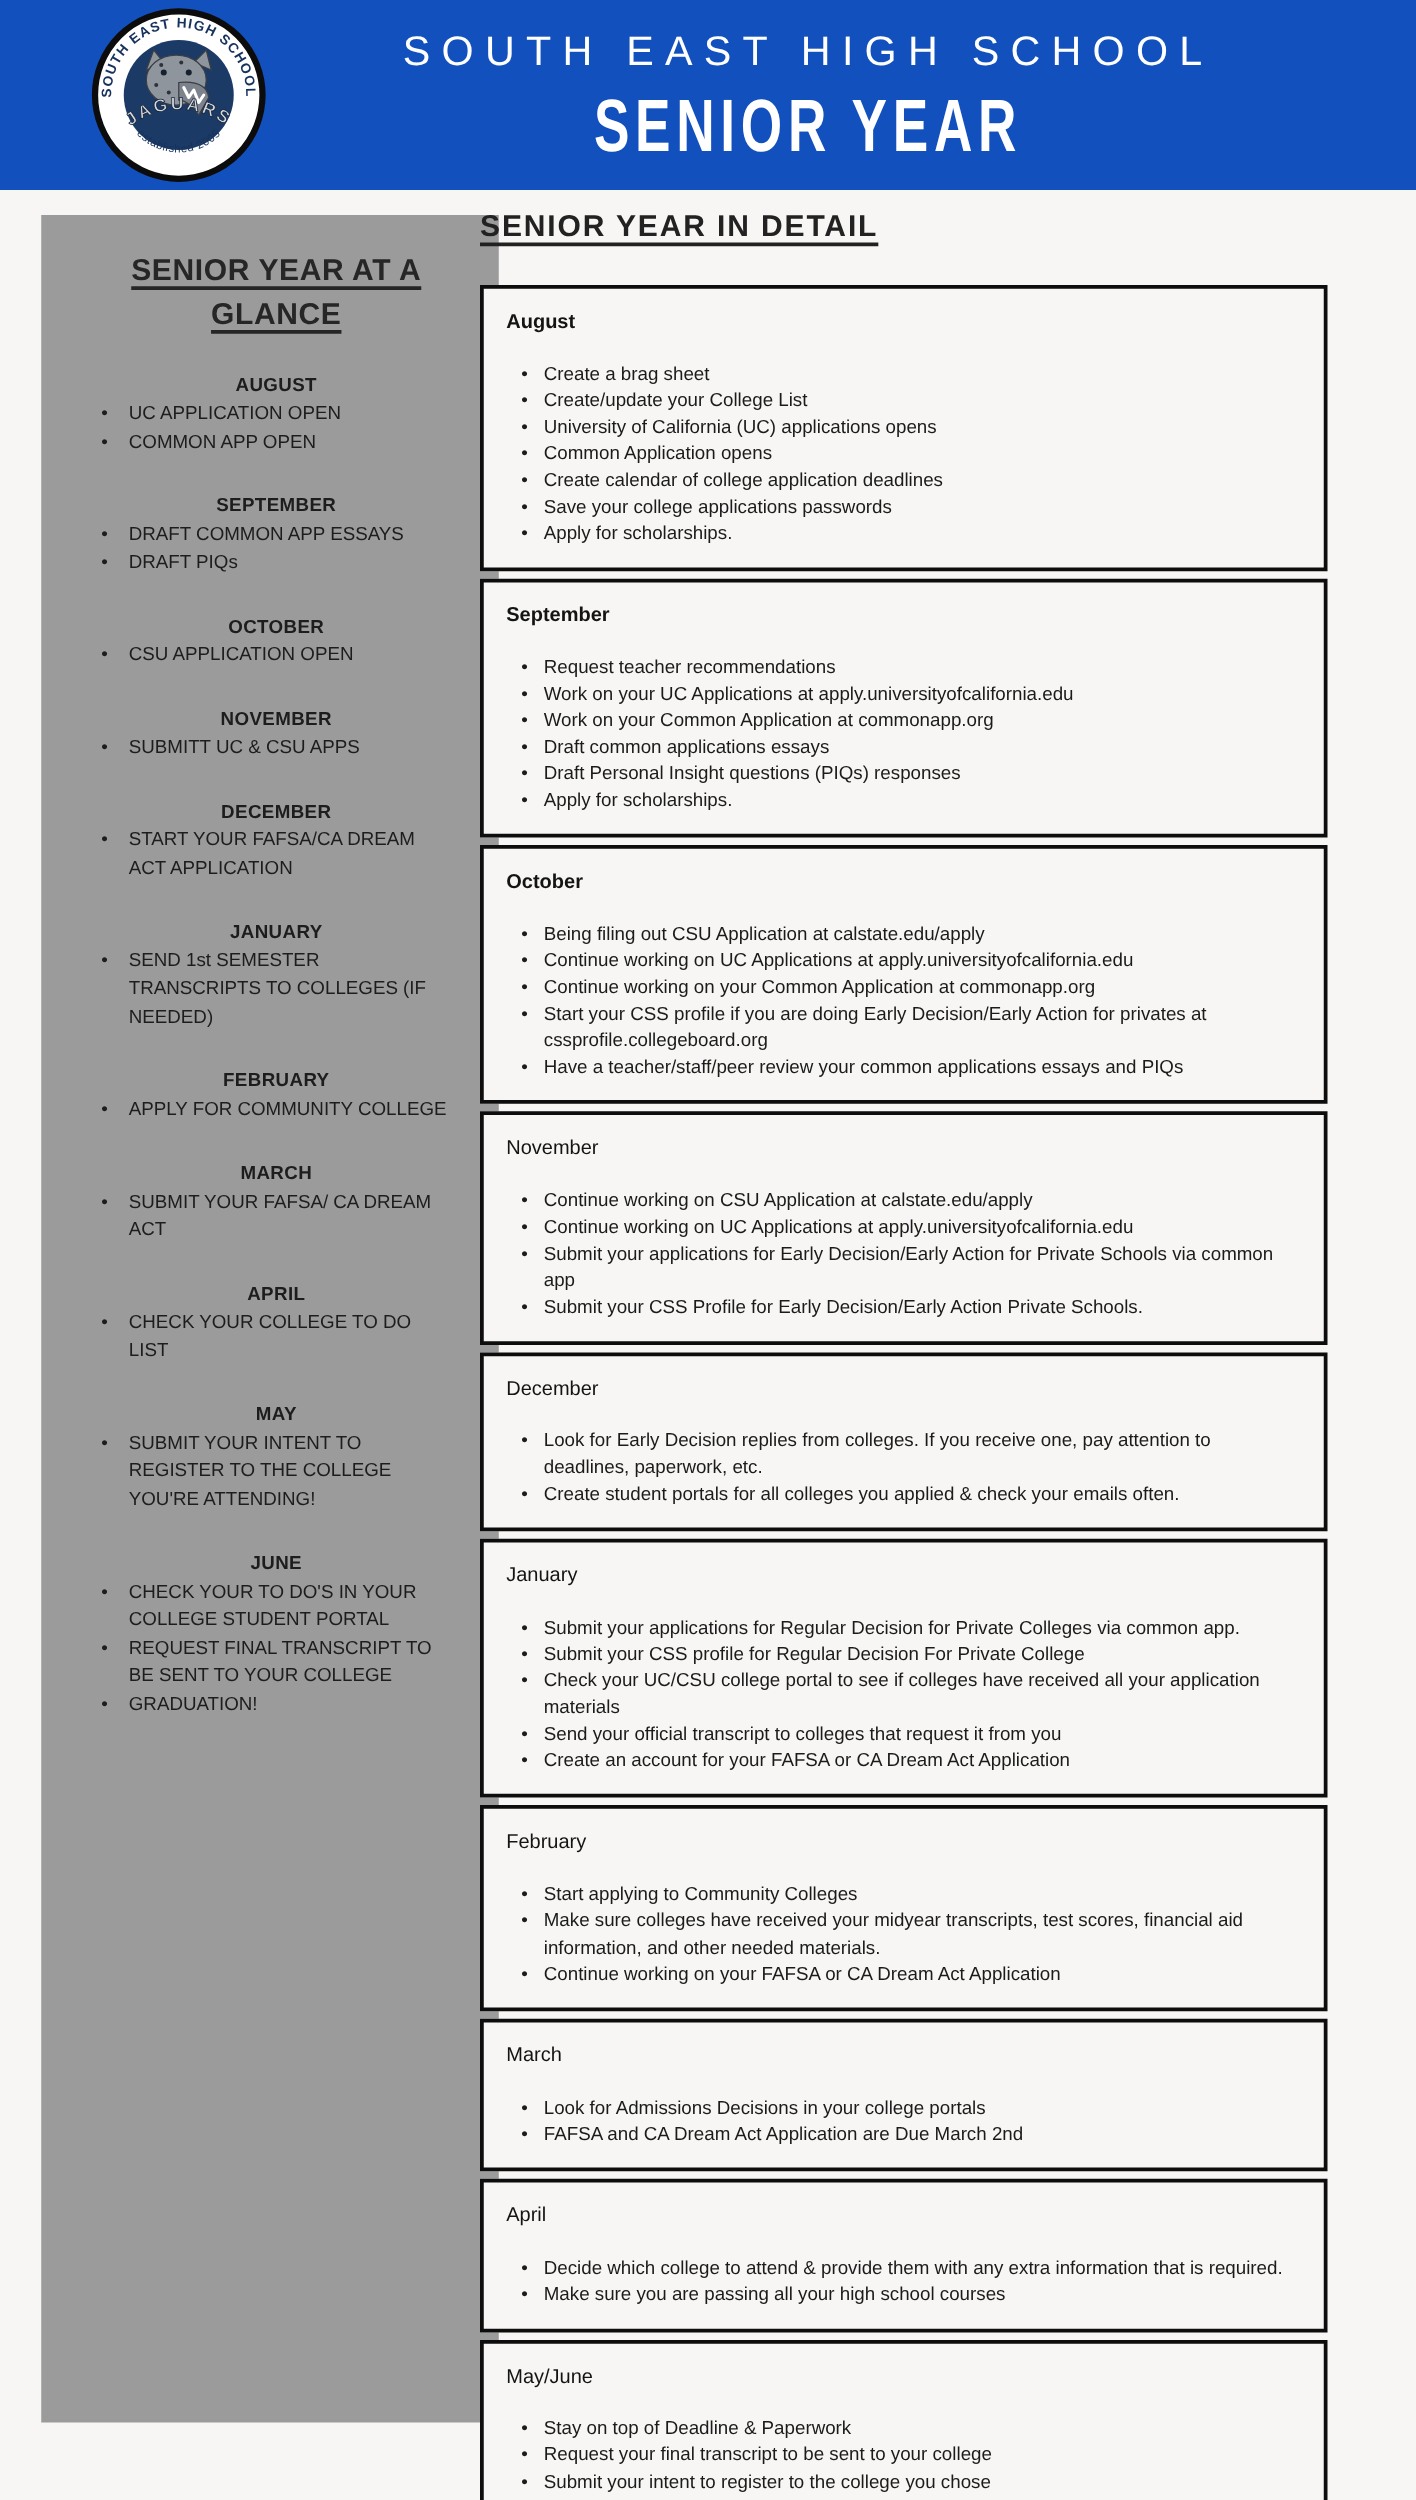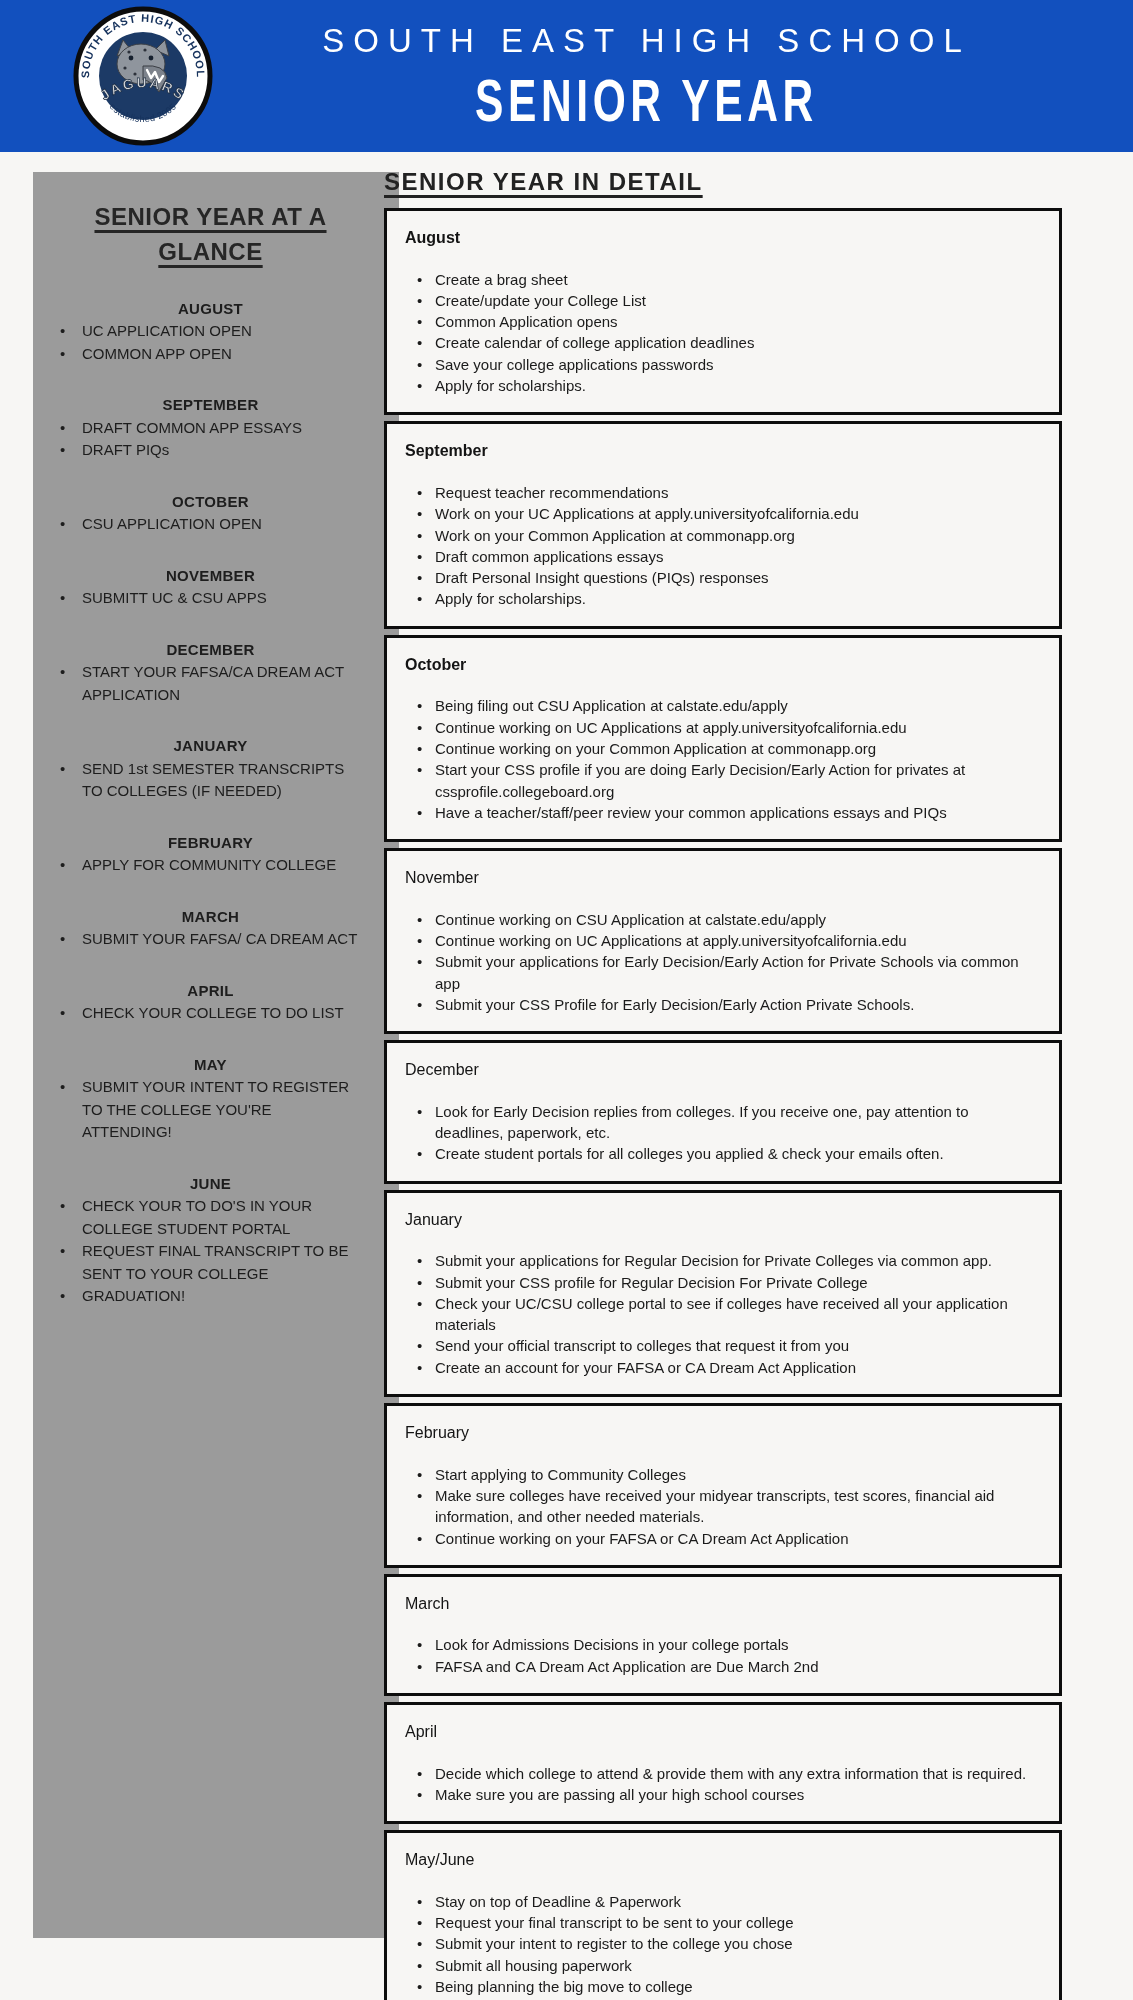--- a/index.html
+++ b/index.html
@@ -40,21 +40,21 @@
     font-size:56px; font-weight:700; letter-spacing:6px;
     transform:scale(0.76, 1.06); transform-origin:center top;
     margin-top:6px; white-space:nowrap;
   }
 
   
   .sidebar {
     position:absolute; left:33px; top:172px;
     width:366px; height:1766px;
     background:#9b9b9b;
-    padding:28px 26px 20px 15px;
+    padding:28px 26px 20px 36px;
     text-align:center;
     color:#1d1d1d;
   }
   .sidebar-title {
     font-size:24px; font-weight:700; letter-spacing:0.5px;
     line-height:1.45;
     text-decoration:underline; text-decoration-thickness:3px; text-underline-offset:5px;
     color:#262626;
     margin-bottom:28px;
     padding:0 10px;
@@ -68,21 +68,21 @@
   .sb-text { flex:1; text-align:left; font-size:15px; line-height:1.5; padding-right:14px; }
 
   
   .main {
     position:absolute; left:384px; top:168px; width:678px;
   }
   .main-title {
     font-size:24px; font-weight:700; letter-spacing:1.5px;
     text-decoration:underline; text-decoration-thickness:3px; text-underline-offset:5px;
     color:#222222;
-    margin-bottom:12px;
+    margin-bottom:32px;
   }
   .detail-box {
     border:3px solid #0d0d0d;
     background:#f7f6f4;
     padding:16px 22px 16px 18px;
     margin-bottom:6px;
   }
   .detail-month {
     font-size:16px; font-weight:400; line-height:1.35; margin-bottom:2px;
     color:#141414;
@@ -246,20 +246,21 @@
   </aside>
 
   <main class="main">
     <div class="main-title">SENIOR YEAR IN DETAIL</div>
     <div id="detail-sections">
         <section class="detail-box">
           <div class="detail-month">August</div>
           <ul class="detail-list">
             <li>Create a brag sheet</li>
             <li>Create/update your College List</li>
+            <li>University of California (UC) applications opens</li>
             <li>Common Application opens</li>
             <li>Create calendar of college application deadlines</li>
             <li>Save your college applications passwords</li>
             <li>Apply for scholarships.</li>
           </ul>
         </section>
         <section class="detail-box">
           <div class="detail-month">September</div>
           <ul class="detail-list">
             <li>Request teacher recommendations</li>

